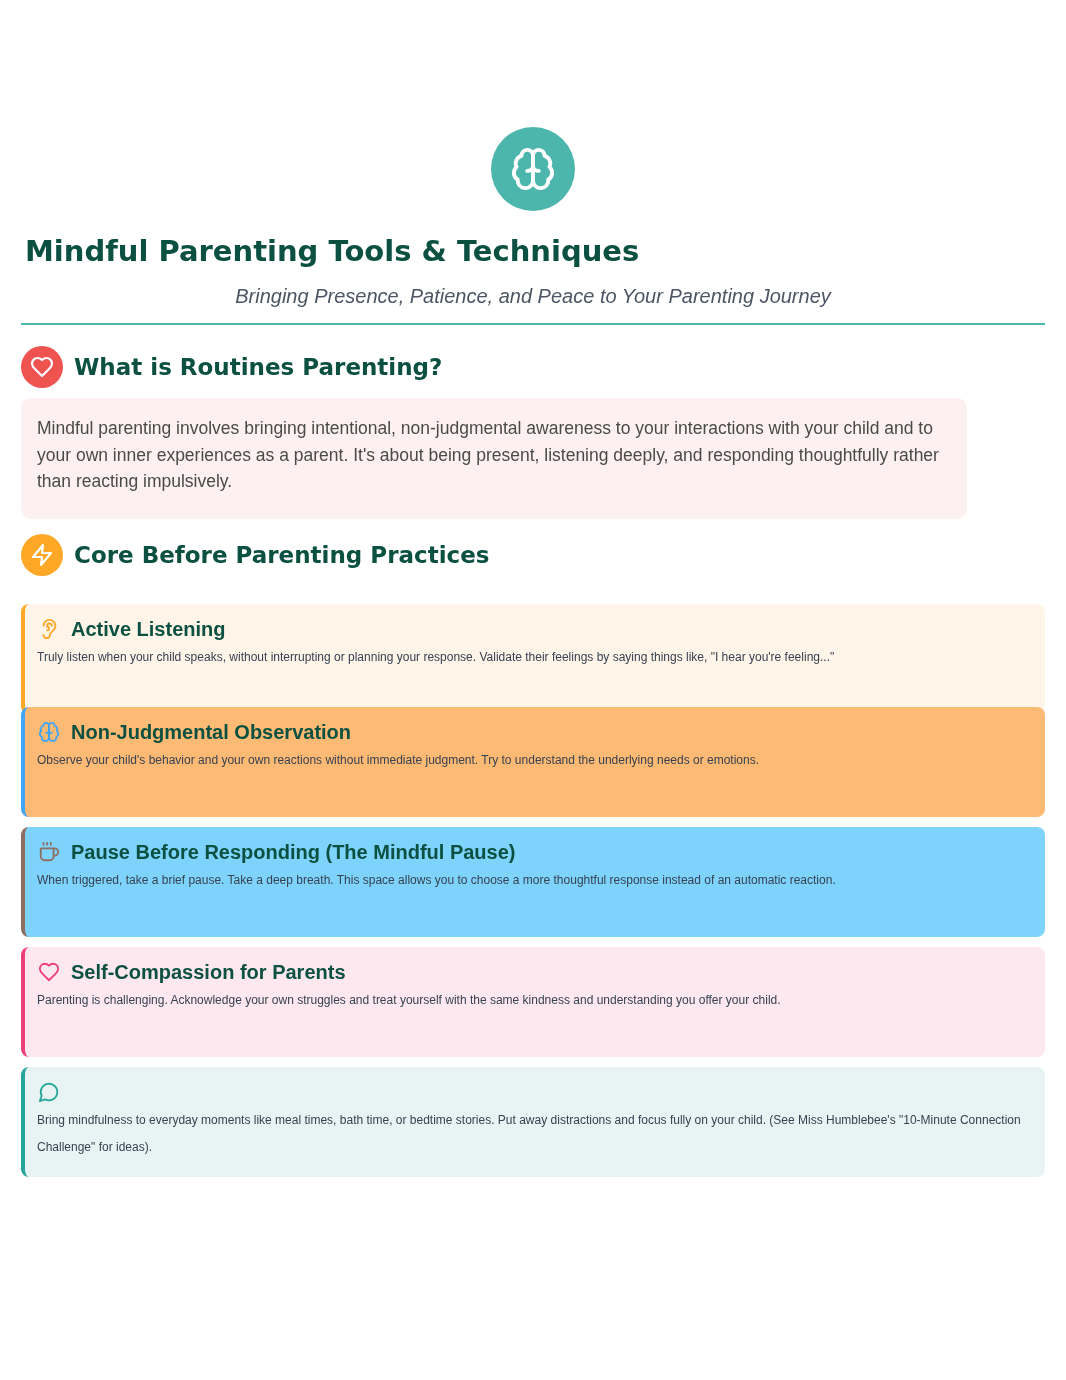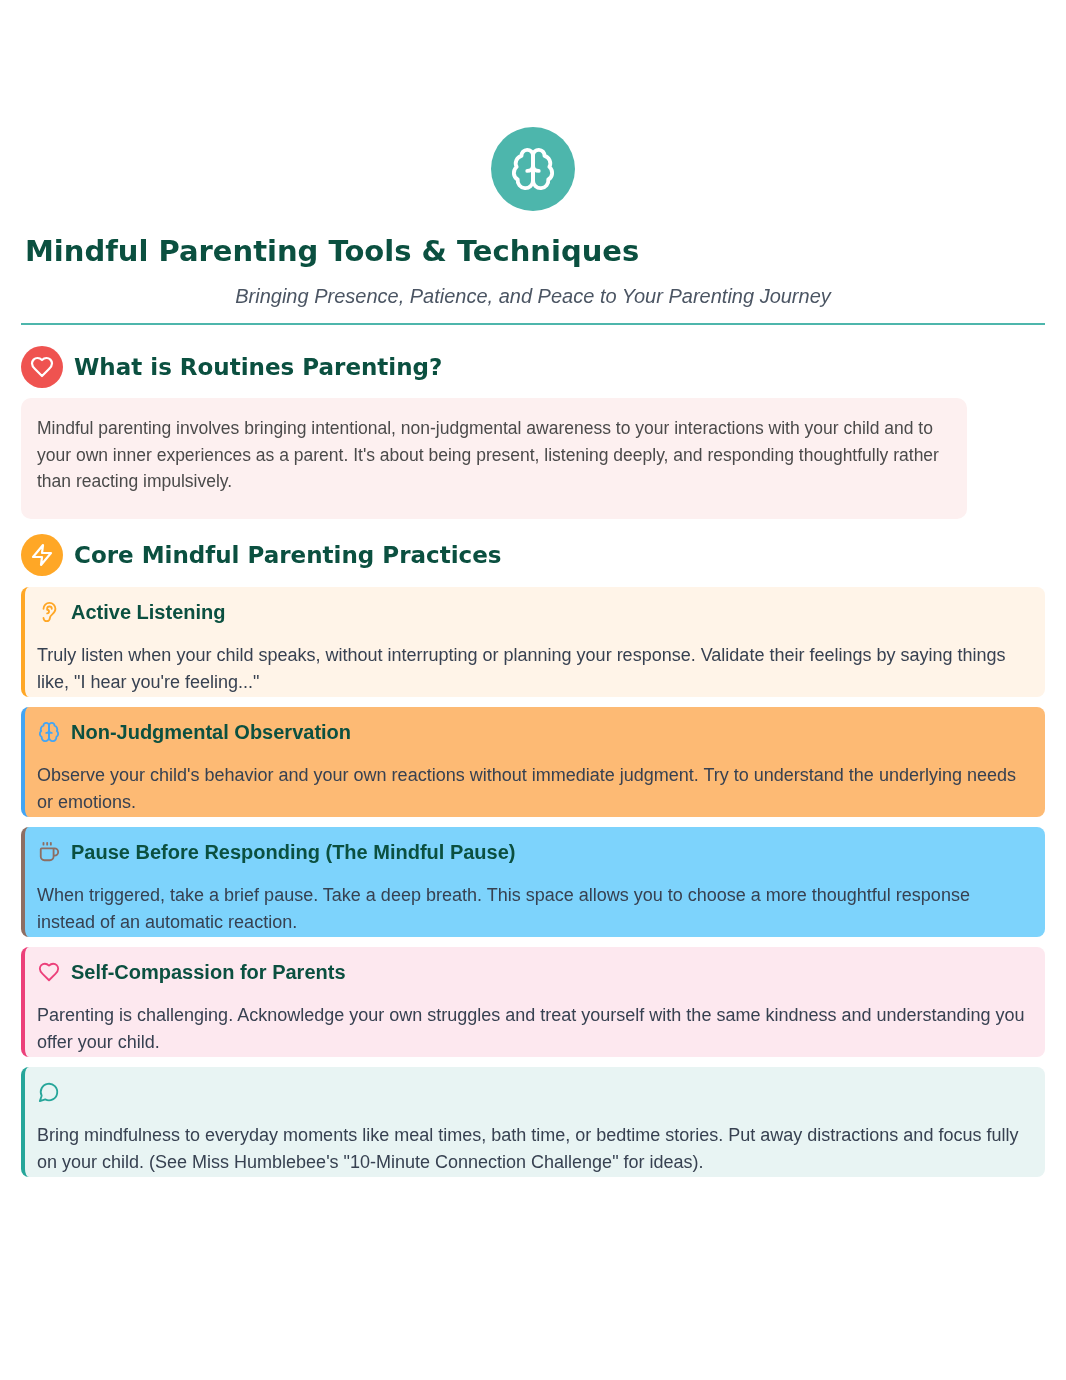--- a/index.html
+++ b/index.html
@@ -52,21 +52,21 @@
   .card {
     position: absolute; left: 0; width: 1024px; height: 110px; box-sizing: border-box;
     border-radius: 8px; border-left: 4px solid; padding: 10px 14px 0 12px;
   }
   .card-head { display: flex; align-items: center; height: 30px; }
   .card-icon { width: 24px; height: 24px; display: flex; align-items: center; justify-content: center; }
   .card-title {
     margin: 0 0 0 10px; font-weight: bold; font-size: 20px; color: #0b5040;
   }
   .card-text {
-    margin: 15px 0 0 0; font-size: 18px; line-height: 26.5px; color: #374151;
+    margin: 0 0 0 0; font-size: 12px; line-height: 26.5px; color: #374151;
   }
 </style>
 </head>
 <body>
 
 <div class="page">
 
   <div class="hero-icon">
     <svg width="46" height="46" viewBox="0 0 24 24" fill="none" stroke="#ffffff" stroke-width="2" stroke-linecap="round" stroke-linejoin="round">
       <path d="M12 5a3 3 0 1 0-5.997.125 4 4 0 0 0-2.526 5.77 4 4 0 0 0 .556 6.588A4 4 0 1 0 12 18Z"></path>
@@ -93,24 +93,24 @@
   <div class="intro-box">
     <p class="intro-text">Mindful parenting involves bringing intentional, non-judgmental awareness to your interactions with your child and to your own inner experiences as a parent. It's about being present, listening deeply, and responding thoughtfully rather than reacting impulsively.</p>
   </div>
 
   <div class="section-head" style="top:534px">
     <div class="section-icon" style="background:#ffa726">
       <svg width="24" height="24" viewBox="0 0 24 24" fill="none" stroke="#ffffff" stroke-width="2.2" stroke-linecap="round" stroke-linejoin="round">
         <path d="M13 2 3 14h9l-1 8 10-12h-9l1-8z"></path>
       </svg>
     </div>
-    <h2 class="section-title">Core Mindful Parenting Practices</h2>
+    <h2 class="section-title">Core Before Parenting Practices</h2>
   </div>
 
-  <div class="card" style="top:587px;border-left-color:#ffa726;background:#fff4e8">
+  <div class="card" style="top:604px;border-left-color:#ffa726;background:#fff4e8">
     <div class="card-head">
       <span class="card-icon">
         <svg width="22" height="22" viewBox="0 0 24 24" fill="none" stroke="#ffa726" stroke-width="2" stroke-linecap="round" stroke-linejoin="round">
           <path d="M6 8.5a6.5 6.5 0 1 1 13 0c0 6-6 6-6 10a3.5 3.5 0 1 1-7 0"></path>
           <path d="M15 8.5a2.5 2.5 0 0 0-5 0v1a2 2 0 1 1 0 4"></path>
         </svg>
       </span>
       <h3 class="card-title">Active Listening</h3>
     </div>
     <p class="card-text">Truly listen when your child speaks, without interrupting or planning your response. Validate their feelings by saying things like, "I hear you're feeling..."</p>

